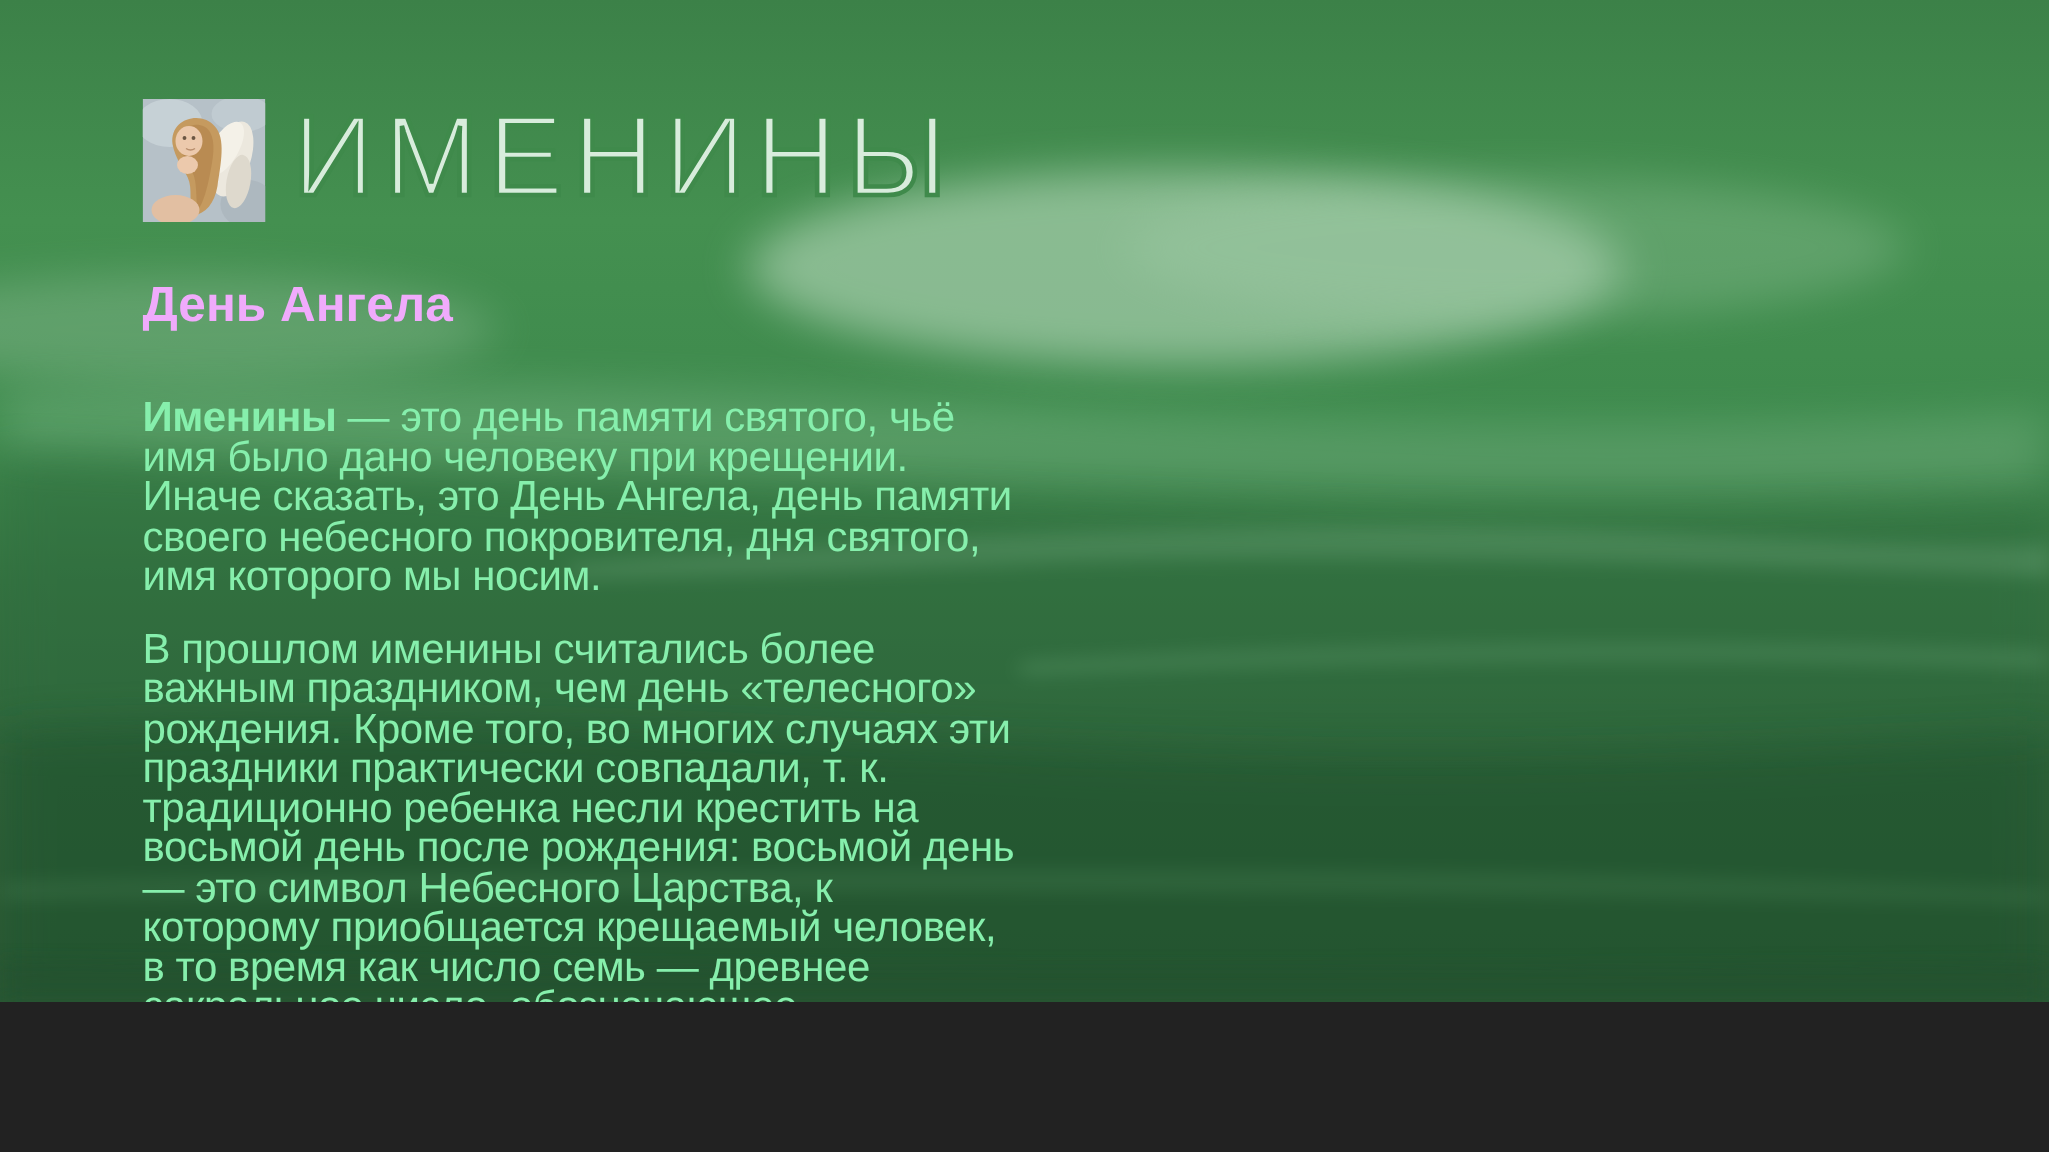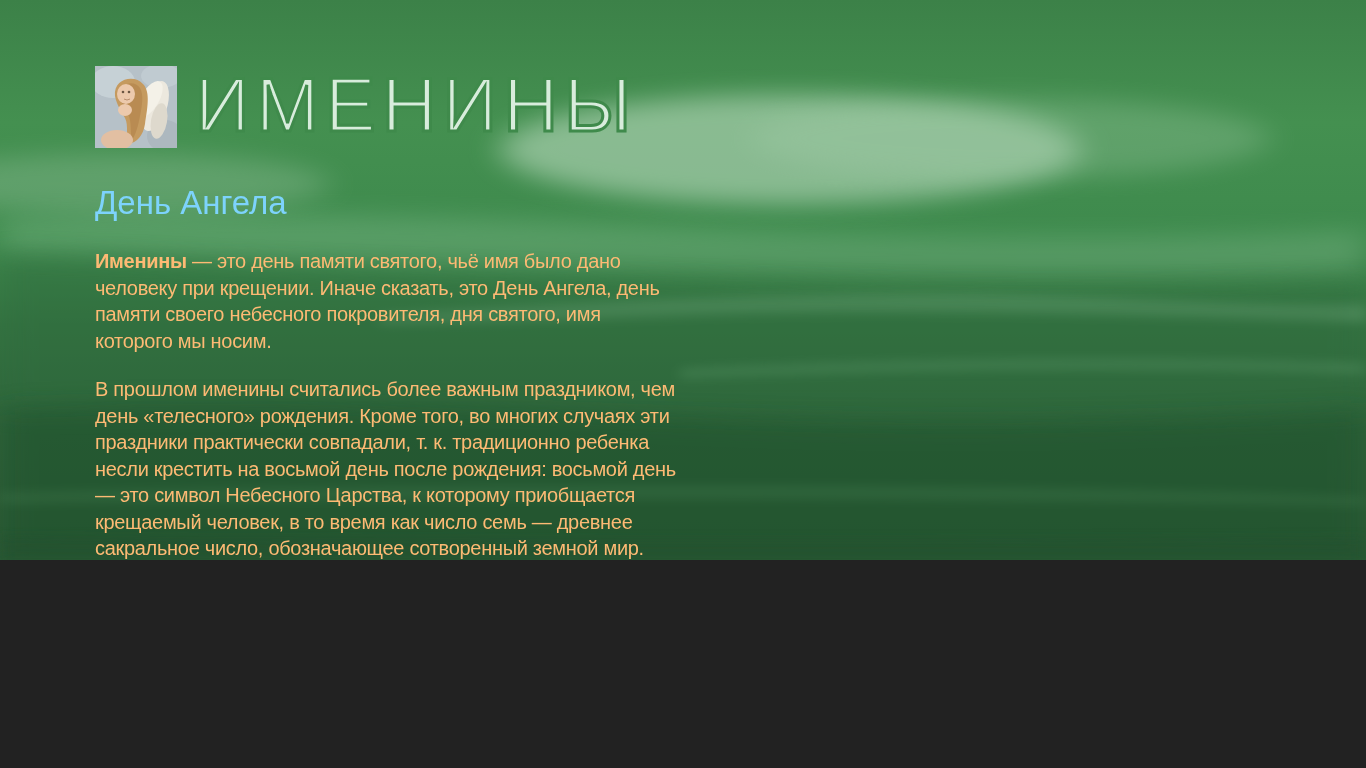--- a/index.html
+++ b/index.html
@@ -1,21 +1,21 @@
 <!DOCTYPE html>
 <html><head>
 <meta charset="utf-8">
 <style>
   html, body { margin: 0; padding: 0; background: #222; }
   * { box-sizing: border-box; }
 
   .stage {
     position: relative;
     width: 1366px;
-    height: 560px;
+    height: 668px;
     overflow: hidden;
     font-family: "Liberation Sans", sans-serif;
   }
 
   .bg {
     position: absolute;
     inset: 0;
     width: 100%;
     height: 100%;
     display: block;
@@ -52,33 +52,33 @@
   }
 
   .article {
     position: absolute;
     left: 95px;
     top: 184px;
     width: 590px;
   }
 
   .article-heading {
-    margin: 0 0 26px 0;
+    margin: 0 0 43px 0;
     font-size: 33px;
     line-height: 38px;
-    font-weight: 400;
-    color: #7dd3fc;
+    font-weight: 700;
+    color: #f0abfc;
   }
 
   .article p {
     margin: 0 0 22px 0;
-    font-size: 20px;
+    font-size: 28px;
     line-height: 26.5px;
     letter-spacing: -0.3px;
-    color: #fdba74;
+    color: #86efac;
     width: 585px;
   }
   .article p .lead { font-weight: 700; }
 </style>
 </head>
 <body>
 
 <div class="stage">
 
   <svg class="bg" viewBox="0 0 1366 768" preserveAspectRatio="none" aria-hidden="true">

